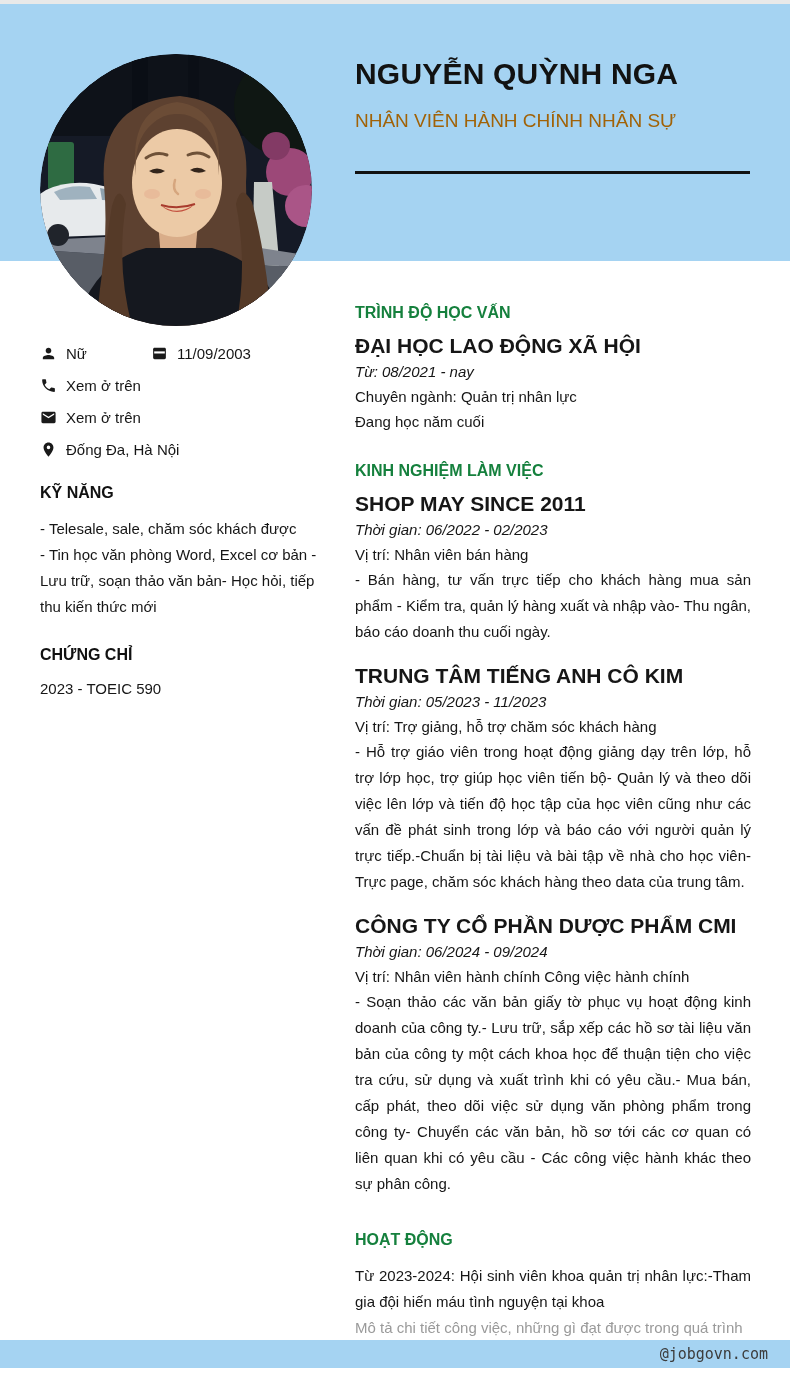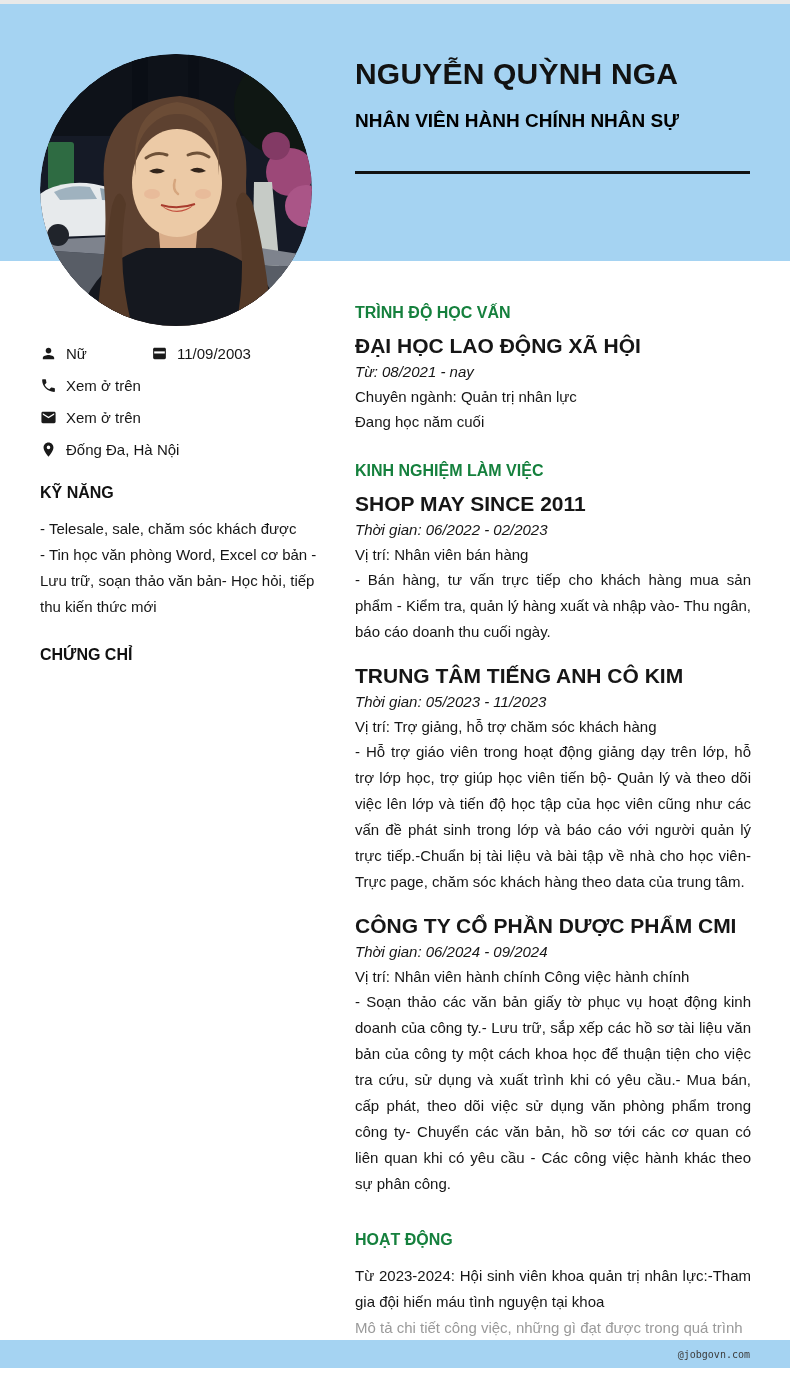--- a/index.html
+++ b/index.html
@@ -11,33 +11,33 @@
   html,body{background:#e9e9e9;}
   body{font-family:"Liberation Sans","DejaVu Sans",sans-serif;color:var(--ink);}
   .page{
     position:relative;width:790px;height:1380px;background:#ffffff;
     margin:4px auto;overflow:hidden;
   }
   
   .header-band{position:absolute;left:0;top:0;width:790px;height:257px;background:var(--blue);}
   .footer-band{
     position:absolute;left:0;top:1336px;width:790px;height:28px;background:var(--blue);
-    display:flex;align-items:center;justify-content:flex-end;padding-right:40px;
-    font-family:"DejaVu Sans Mono","Liberation Mono",monospace;font-size:10px;color:#3c3c3c;
+    display:flex;align-items:center;justify-content:flex-end;padding-right:22px;
+    font-family:"DejaVu Sans Mono","Liberation Mono",monospace;font-size:15px;color:#3c3c3c;
   }
   
   .photo-wrap{
     position:absolute;left:40px;top:50px;width:272px;height:272px;border-radius:50%;
     overflow:hidden;
   }
   .photo-wrap svg{display:block;}
   
   .header-text{position:absolute;left:355px;top:0;width:395px;}
   .name{margin-top:52px;font-size:30px;font-weight:bold;line-height:36px;letter-spacing:.2px;color:#121212;}
-  .job-title{margin-top:17px;font-size:19px;font-weight:bold;line-height:24px;color:#000000;}
+  .job-title{margin-top:17px;font-size:19px;font-weight:normal;line-height:24px;color:#a16207;}
   .rule{margin-top:38px;width:395px;height:3px;background:#121212;}
   
   .left-col{position:absolute;left:40px;top:340px;width:278px;}
   .info-row{display:flex;align-items:center;margin-bottom:14px;height:18px;font-size:15px;}
   .info-pair{display:flex;align-items:flex-end;}
   .info-pair.fixed{width:111px;}
   .icon{width:17px;height:17px;flex:0 0 17px;margin-right:9px;display:inline-flex;}
   .icon svg{width:17px;height:17px;}
   .side-heading{font-size:16px;font-weight:bold;margin-top:26px;margin-bottom:14px;color:#111;}
   .side-text p{font-size:15px;line-height:26px;}
@@ -162,20 +162,21 @@
       <span>Đống Đa, Hà Nội</span>
     </div>
 
     <h3 class="side-heading">KỸ NĂNG</h3>
     <div class="side-text">
       <p>- Telesale, sale, chăm sóc khách được</p>
       <p>- Tin học văn phòng Word, Excel cơ bản - Lưu trữ, soạn thảo văn bản- Học hỏi, tiếp thu kiến thức mới</p>
     </div>
 
     <h3 class="side-heading">CHỨNG CHỈ</h3>
+    <p class="cert-line">2023 - TOEIC 590</p>
   </aside>
 
   <main class="right-col">
 
     <section class="edu-block">
       <h3 class="section-heading">TRÌNH ĐỘ HỌC VẤN</h3>
       <div class="entry-org">ĐẠI HỌC LAO ĐỘNG XÃ HỘI</div>
       <div class="entry-time">Từ: 08/2021 - nay</div>
       <div class="entry-line">Chuyên ngành: Quản trị nhân lực</div>
       <div class="entry-line">Đang học năm cuối</div>

